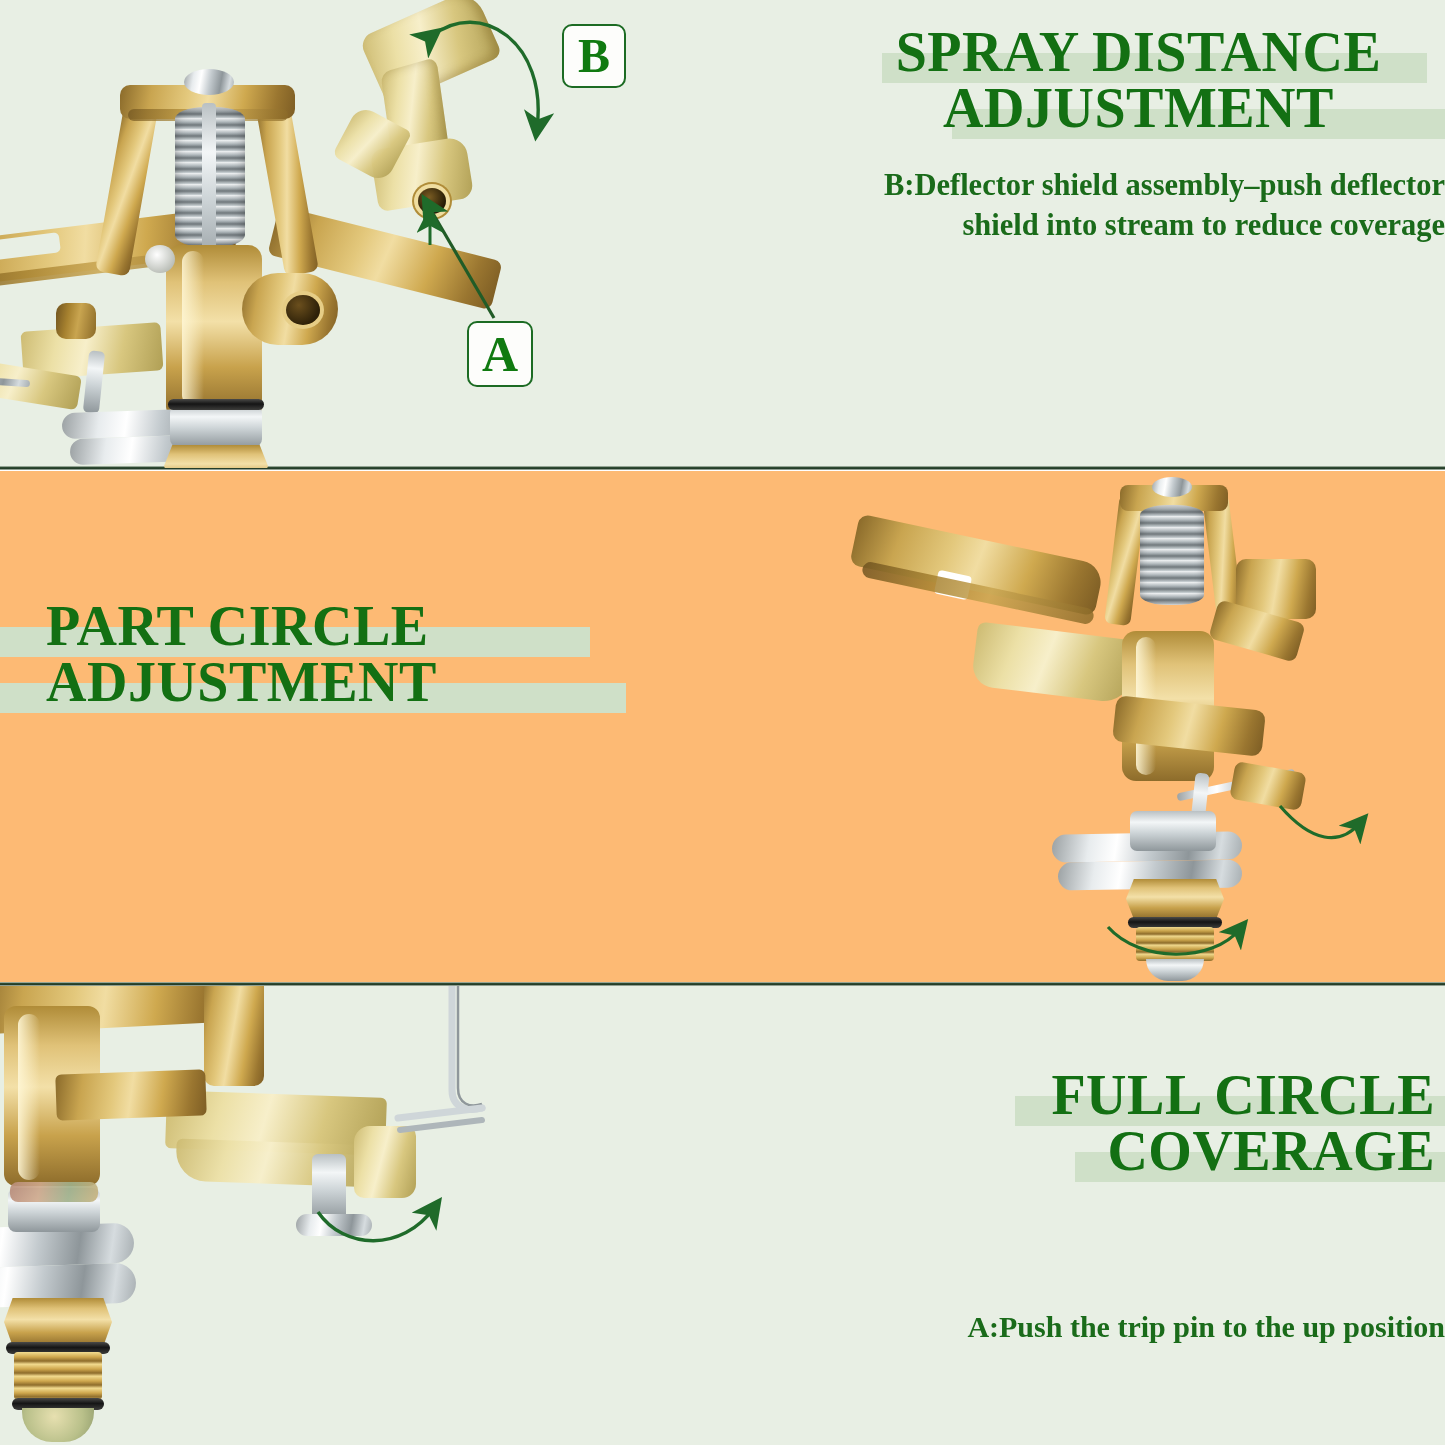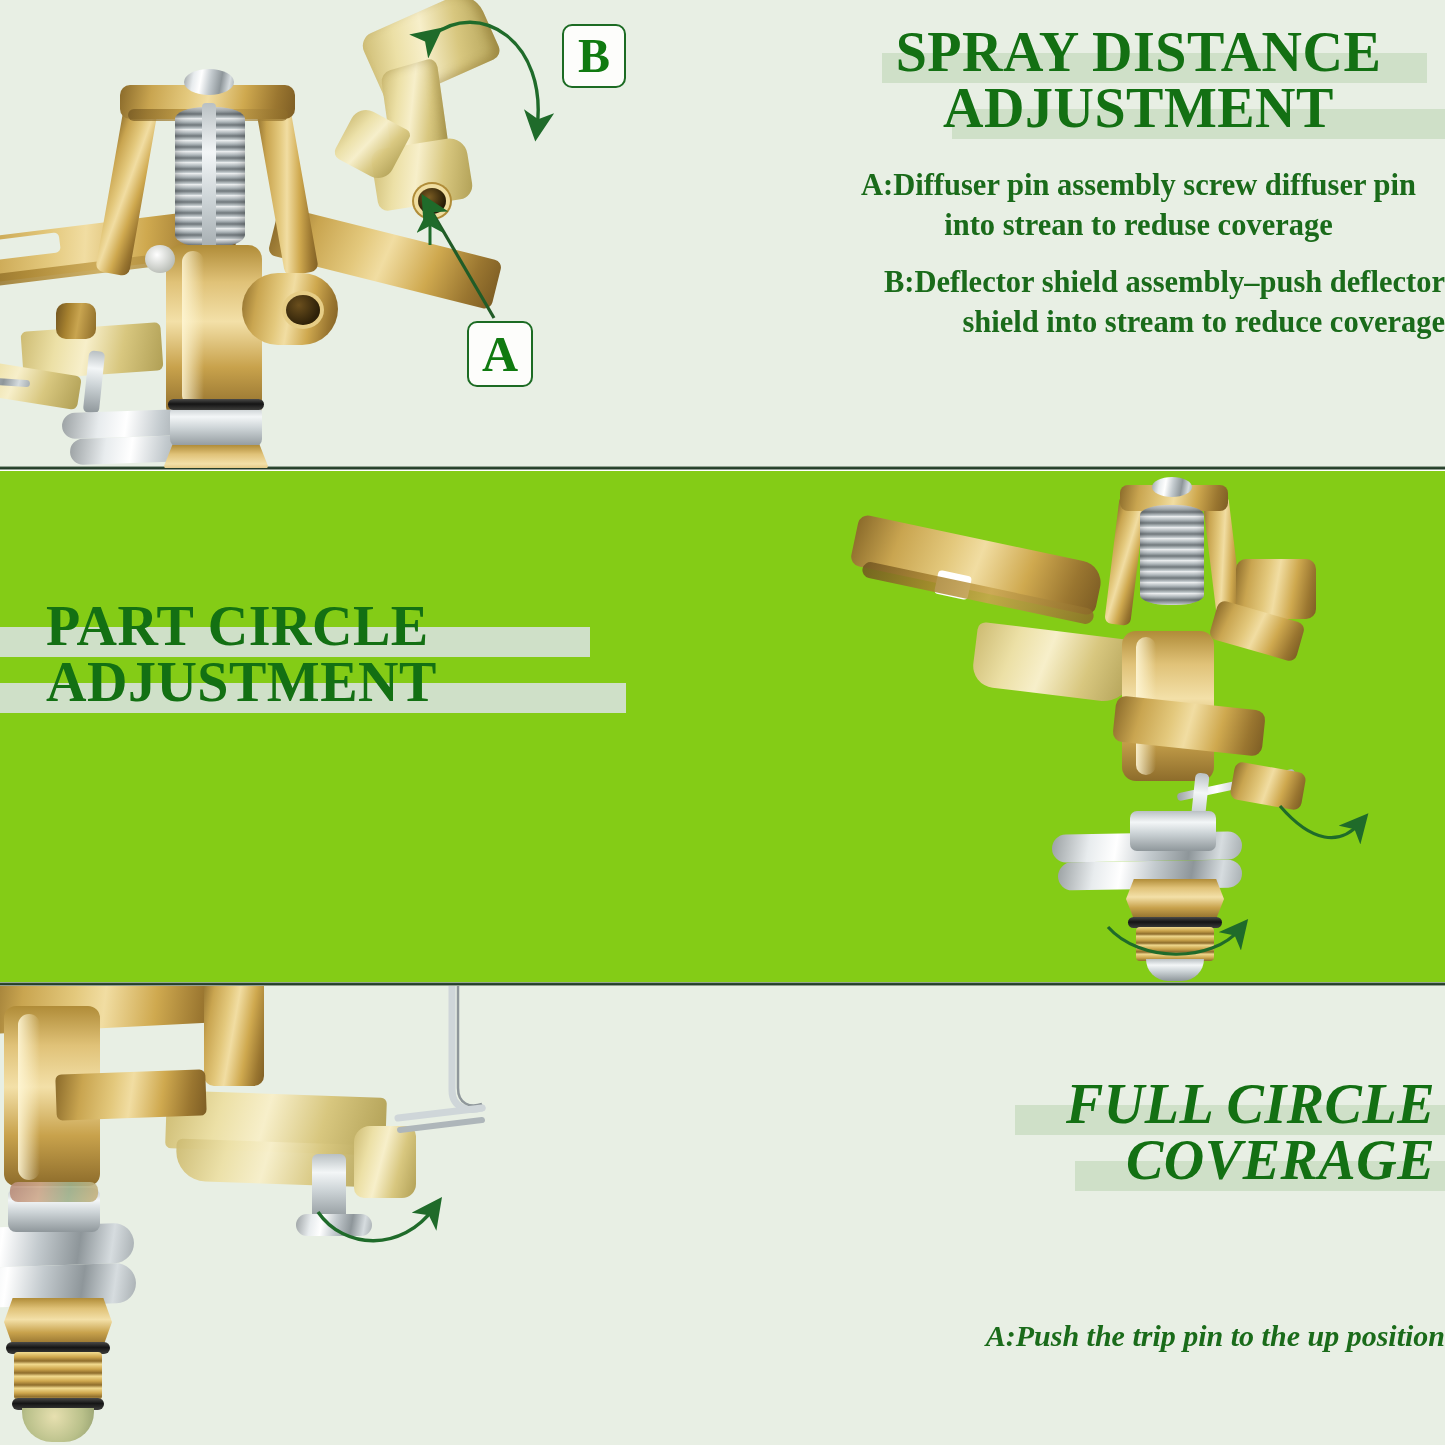--- a/index.html
+++ b/index.html
@@ -6,21 +6,21 @@
   body{
     width:1445px;height:1445px;
     font-family:"Liberation Serif","DejaVu Serif",serif;
     background:#ffffff;overflow:hidden;
   }
   .sheet{position:relative;width:1445px;height:1445px;}
 
   
   .panel{position:absolute;left:0;width:1445px;overflow:hidden;}
   #panel-1{top:0;height:468px;background:#e8efe4;}
-  #panel-2{top:471px;height:512px;background:#84cc16;}
+  #panel-2{top:471px;height:512px;background:#fdba74;}
   #panel-3{top:986px;height:459px;background:#e8efe4;}
   .divider{position:absolute;left:0;width:1445px;height:4px;
     background:linear-gradient(to bottom,#cfd8cc 0,#2f4a32 35%,#223a26 70%,#dfe6dc 100%);}
   #divider-1{top:466px;}
   #divider-2{top:982px;}
 
   
   .textblock{position:absolute;}
   .title{
     color:#137013;font-weight:700;line-height:1.0;
@@ -173,21 +173,20 @@
     <div class="badge" id="badge-b-1">
       <span>B</span>
     </div>
 
     <div class="textblock" id="p1-text">
       <h2 class="title">
         <span class="ln">SPRAY DISTANCE</span>
         <span class="ln">ADJUSTMENT</span>
       </h2>
       <div class="body-text" id="p1-body">
-        <p>A:Diffuser pin assembly screw diffuser pin into strean to reduse coverage</p>
         <p>B:Deflector shield assembly–push deflector shield into stream to reduce coverage</p>
       </div>
     </div>
   </div>
 
   <div class="divider" id="divider-1"></div>
 
   <div class="panel" id="panel-2">
 
     <div class="sprinkler" style="left:840px;top:10px;width:470px;height:490px;">
@@ -295,21 +294,21 @@
 
     <svg class="anno" style="left:0;top:0;width:700px;height:459px;">
       <defs>
         <marker id="ah3" markerWidth="9" markerHeight="9" refX="5" refY="4.5" orient="auto">
           <path d="M0,0 L9,4.5 L0,9 L2.4,4.5 Z" fill="#1f6b2a"></path>
         </marker>
       </defs>
       <path d="M318,226 C344,264 402,266 434,222" fill="none" stroke="#1f6b2a" stroke-width="3.4" marker-end="url(#ah3)"></path>
     </svg>
 
-    <div class="textblock" id="p3-text" style="top:90px;font-style:italic;">
+    <div class="textblock" id="p3-text" style="top:81px;">
       <h2 class="title">
         <span class="ln">FULL CIRCLE</span>
         <span class="ln">COVERAGE</span>
       </h2>
       <div class="body-text" id="p3-body">
         <p>A:Push the trip pin to the up position</p>
       </div>
     </div>
   </div>
 

